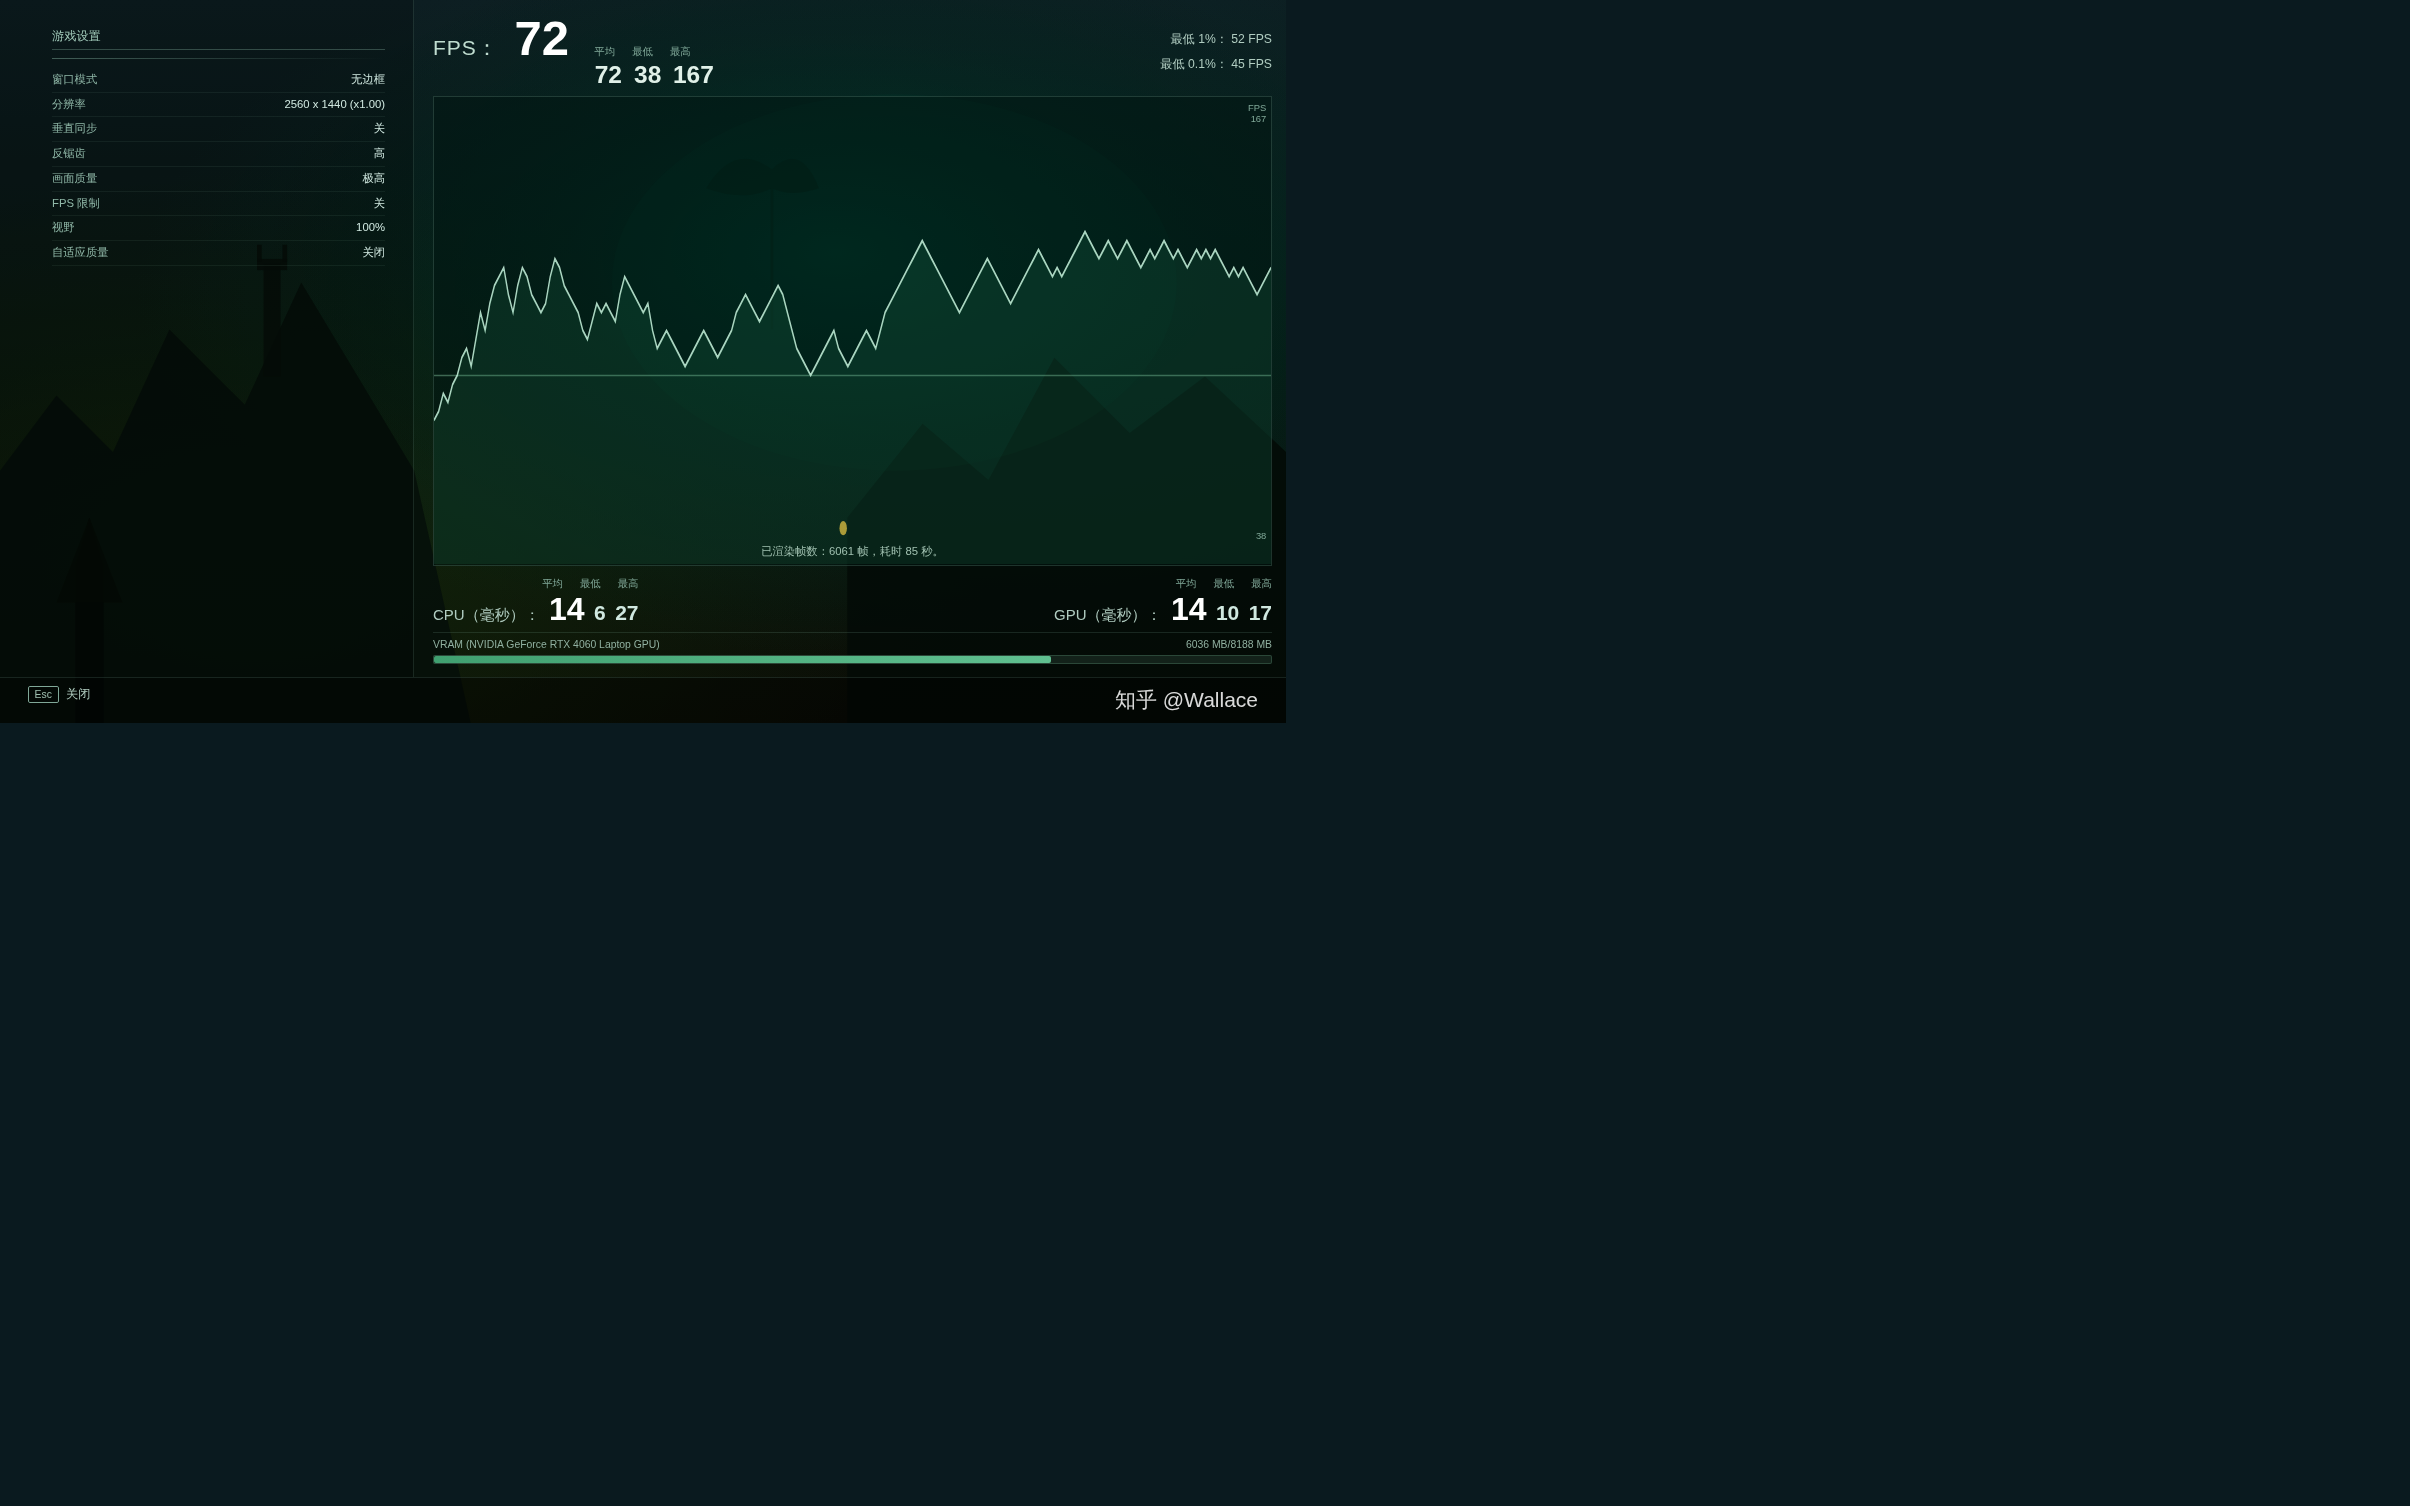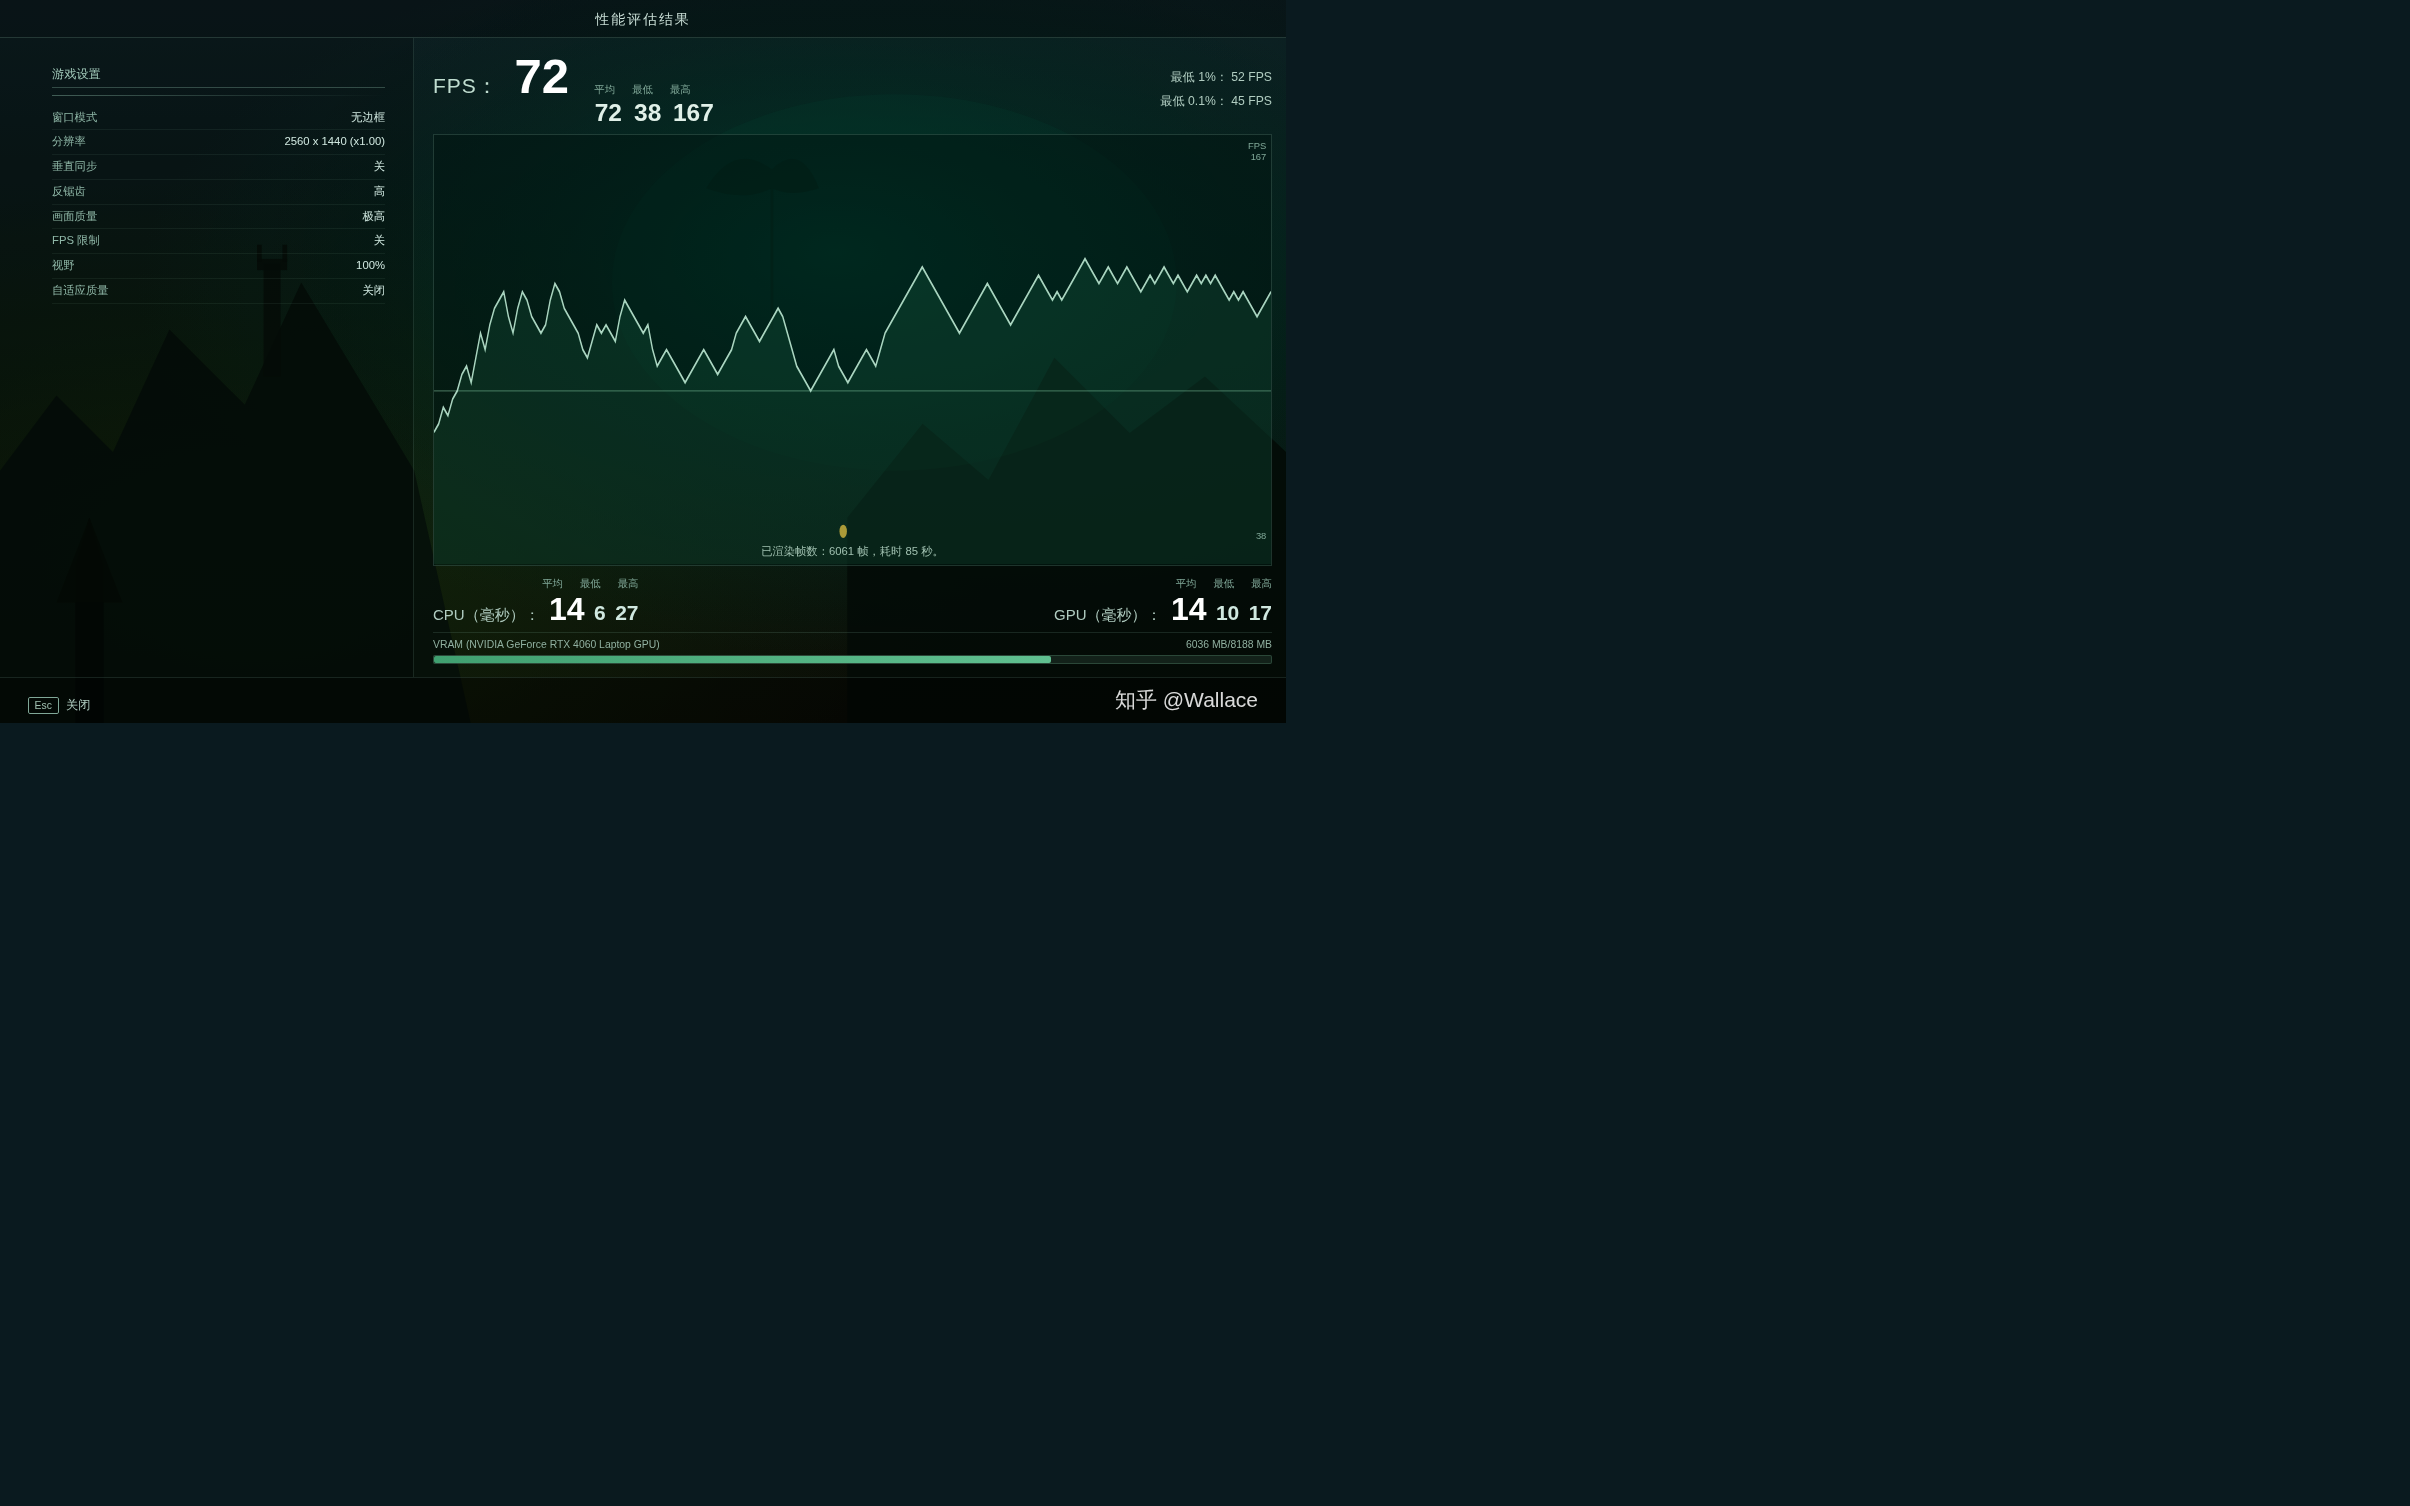--- a/index.html
+++ b/index.html
@@ -264,21 +264,21 @@
     .vram-bar-fill {
       height: 100%;
       background: linear-gradient(90deg, #40a070, #60c090);
       border-radius: 1.9px;
     }
 
     
     .bottom-bar {
       display: flex;
       justify-content: space-between;
-      align-items: flex-end;
+      align-items: flex-start;
       padding: 7.5px 28px 9.4px 28px;
       background: rgba(0,0,0,0.4);
       border-top: 0.9px solid rgba(150,200,180,0.15);
     }
 
     .close-btn {
       display: flex;
       align-items: center;
       gap: 7.5px;
       font-size: 12.2px;
@@ -349,21 +349,20 @@
   <polygon points="60,640 95,550 130,640" fill="#040c07" opacity="0.9"></polygon>
 
   <path d="M 750 200 Q 780 150 820 180 Q 850 150 870 200 Q 840 210 820 200 Q 790 215 750 200Z" fill="#052015" opacity="0.6"></path>
   <line x1="820" y1="200" x2="820" y2="350" stroke="#052015" stroke-width="3" opacity="0.5"></line>
 
   <ellipse cx="950" cy="300" rx="300" ry="200" fill="#00503a" opacity="0.12"></ellipse>
 </svg>
 
 <div class="content-wrapper">
 
-  <div class="title-bar">性能评估结果</div>
 
   <div class="main-layout">
 
     <div class="left-panel">
 
 
       <div class="game-settings">
         <div class="section-title">游戏设置</div>
         <div class="left-divider"></div>
         <div class="settings-table" id="settings-table">

